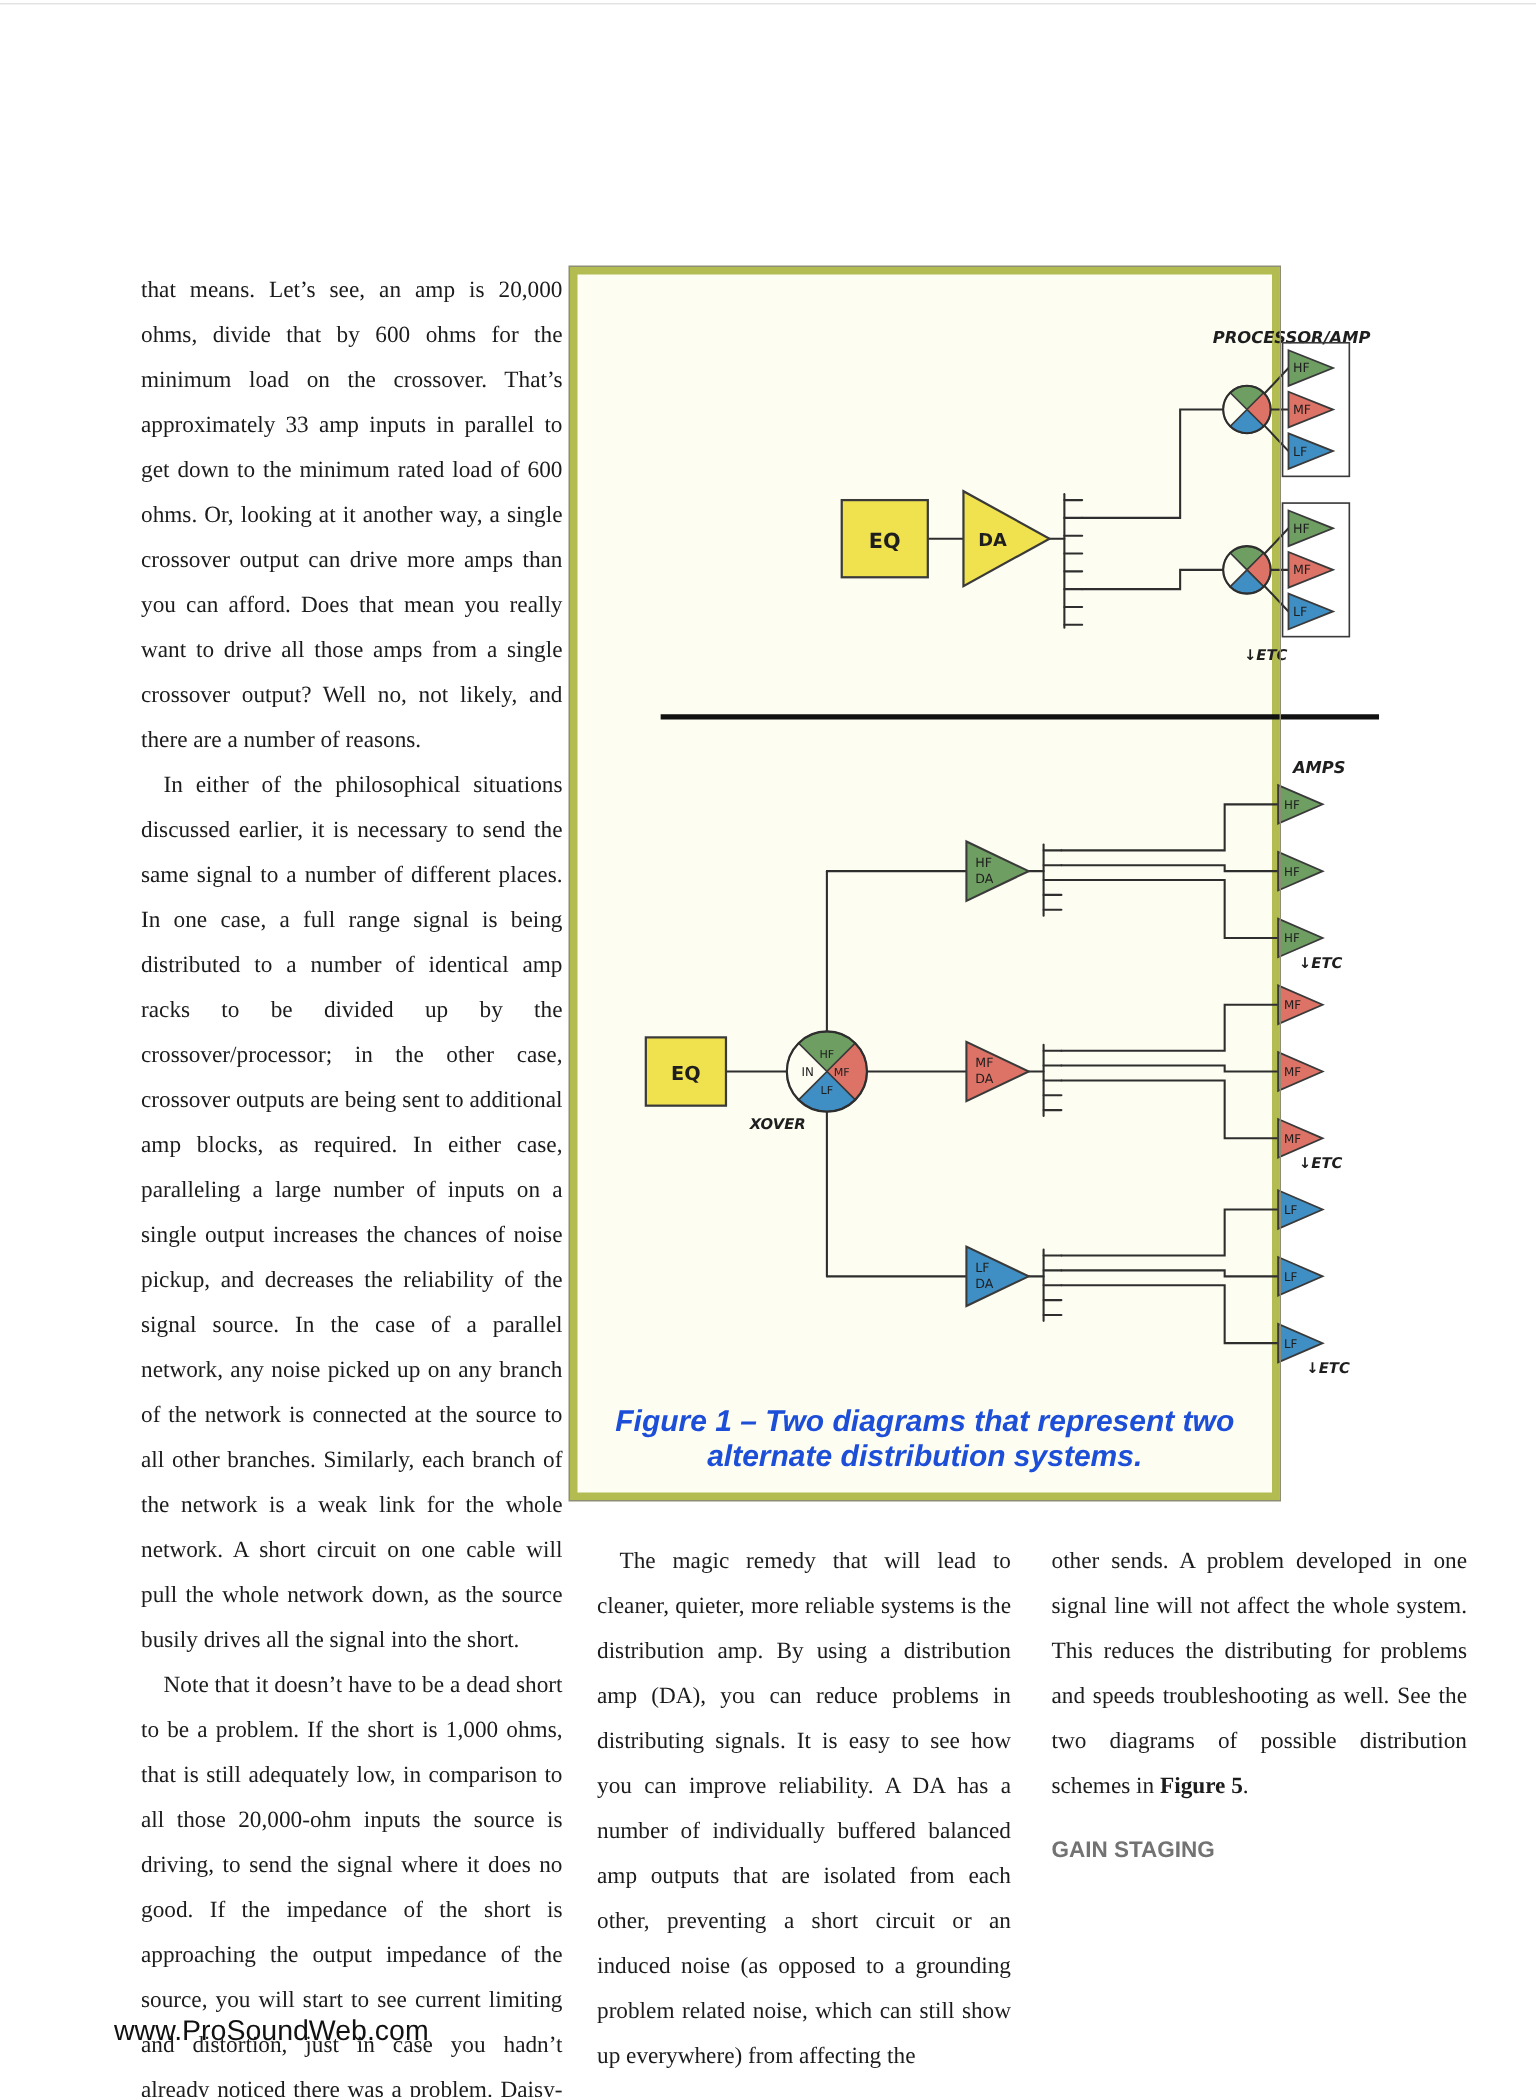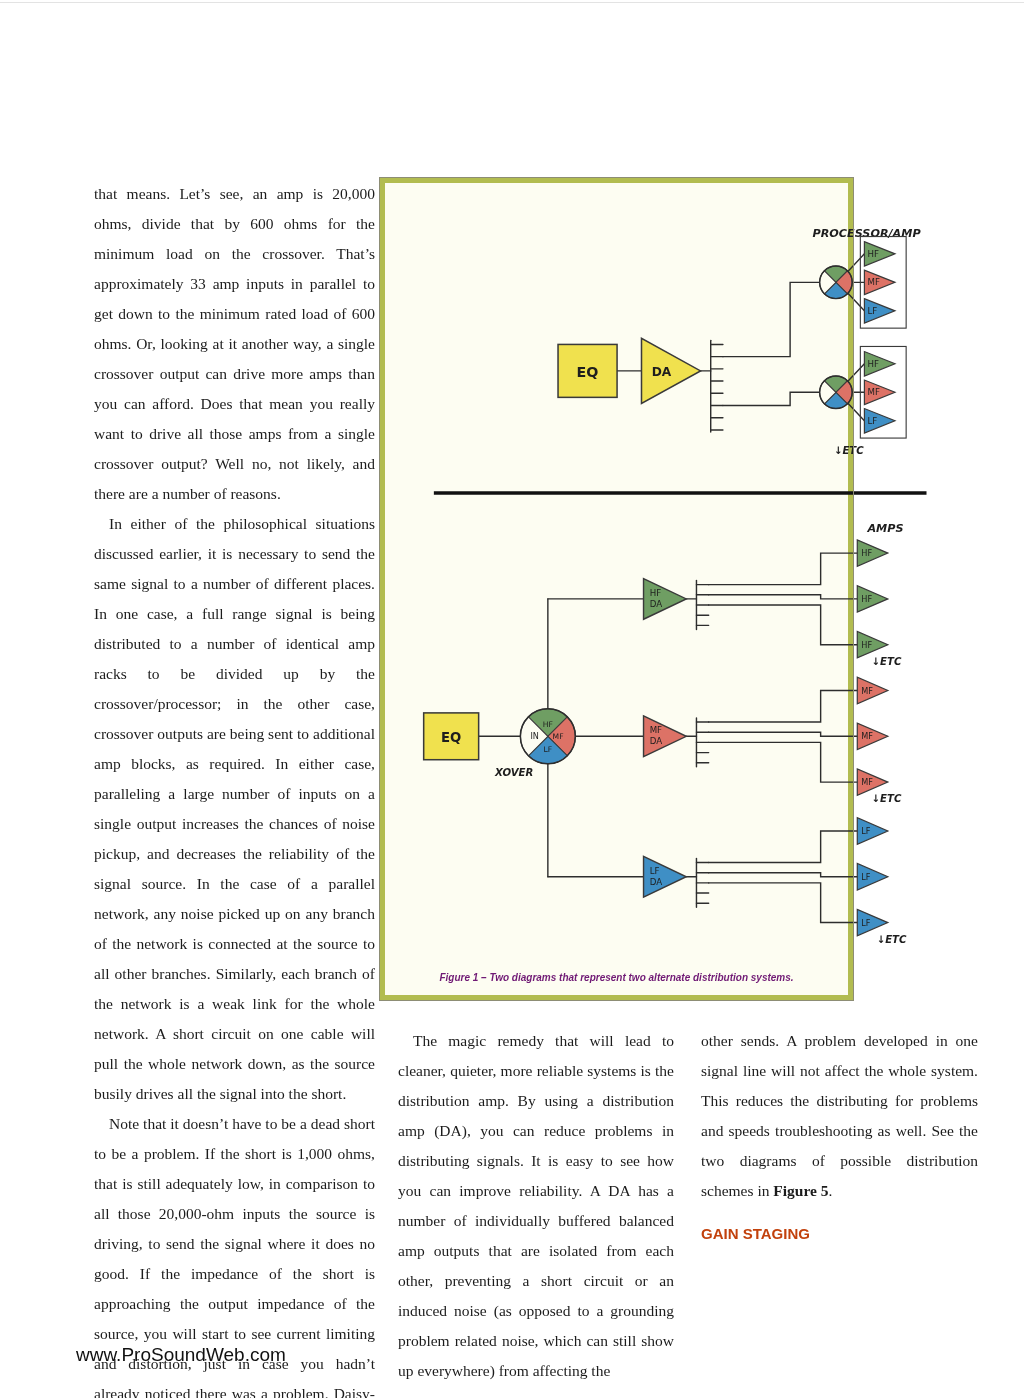--- a/index.html
+++ b/index.html
@@ -14,36 +14,36 @@
   }
   .topline { position: absolute; top: 2px; left: 0; width: 100%; height: 1px; background: #e3e3e3; }
   .col { position: absolute; font-size: 15.5px; line-height: 30px; text-align: justify; hyphens: auto; margin-left: 18px; }
   .col p { margin: 0; }
   .col p.indent { text-indent: 15px; font-family: Liberation Serif, serif; }
   #col1 { left: 76px; top: 179px; width: 281px; }
   #col2 { left: 380px; top: 1026px; width: 276px; }
   #col3 { left: 683px; top: 1026px; width: 277px; }
   .subhead {
     font-family: "Liberation Sans", sans-serif;
-    font-size: 15px; font-weight: bold; color: #c2410c;
+    font-size: 15px; font-weight: bold; color: #737373;
     margin: 13px 0 6px 0; text-align: left;
   }
   .figure-box {
     position: absolute; left: 380px; top: 178px; width: 473px; height: 822px;
     margin: 0; padding: 0;
     background: #fdfdf2;
     border: 5px solid #b2bc50;
     outline: 1px solid #8d8d75;
     display: flex; flex-direction: column;
   }
   .figure-art { flex: 1 1 auto; width: 570px; height: 768px; display: block; }
   .figure-caption {
     font-family: "Liberation Sans", sans-serif;
     font-style: italic; font-weight: bold;
-    font-size: 10px; color: #701a75;
+    font-size: 20px; color: #1d4ed8;
     text-align: center; padding: 2px 12px 12px 12px;
   }
   .footer {
     position: absolute; left: 76px; right: 64px; top: 1344px;
     font-family: "Liberation Sans", sans-serif;
     font-size: 19px; color: #111;
     display: flex; justify-content: space-between; align-items: baseline;
   }
   .footer .bold { font-weight: bold; }
   .footer-right span { margin-left: 9px; }

